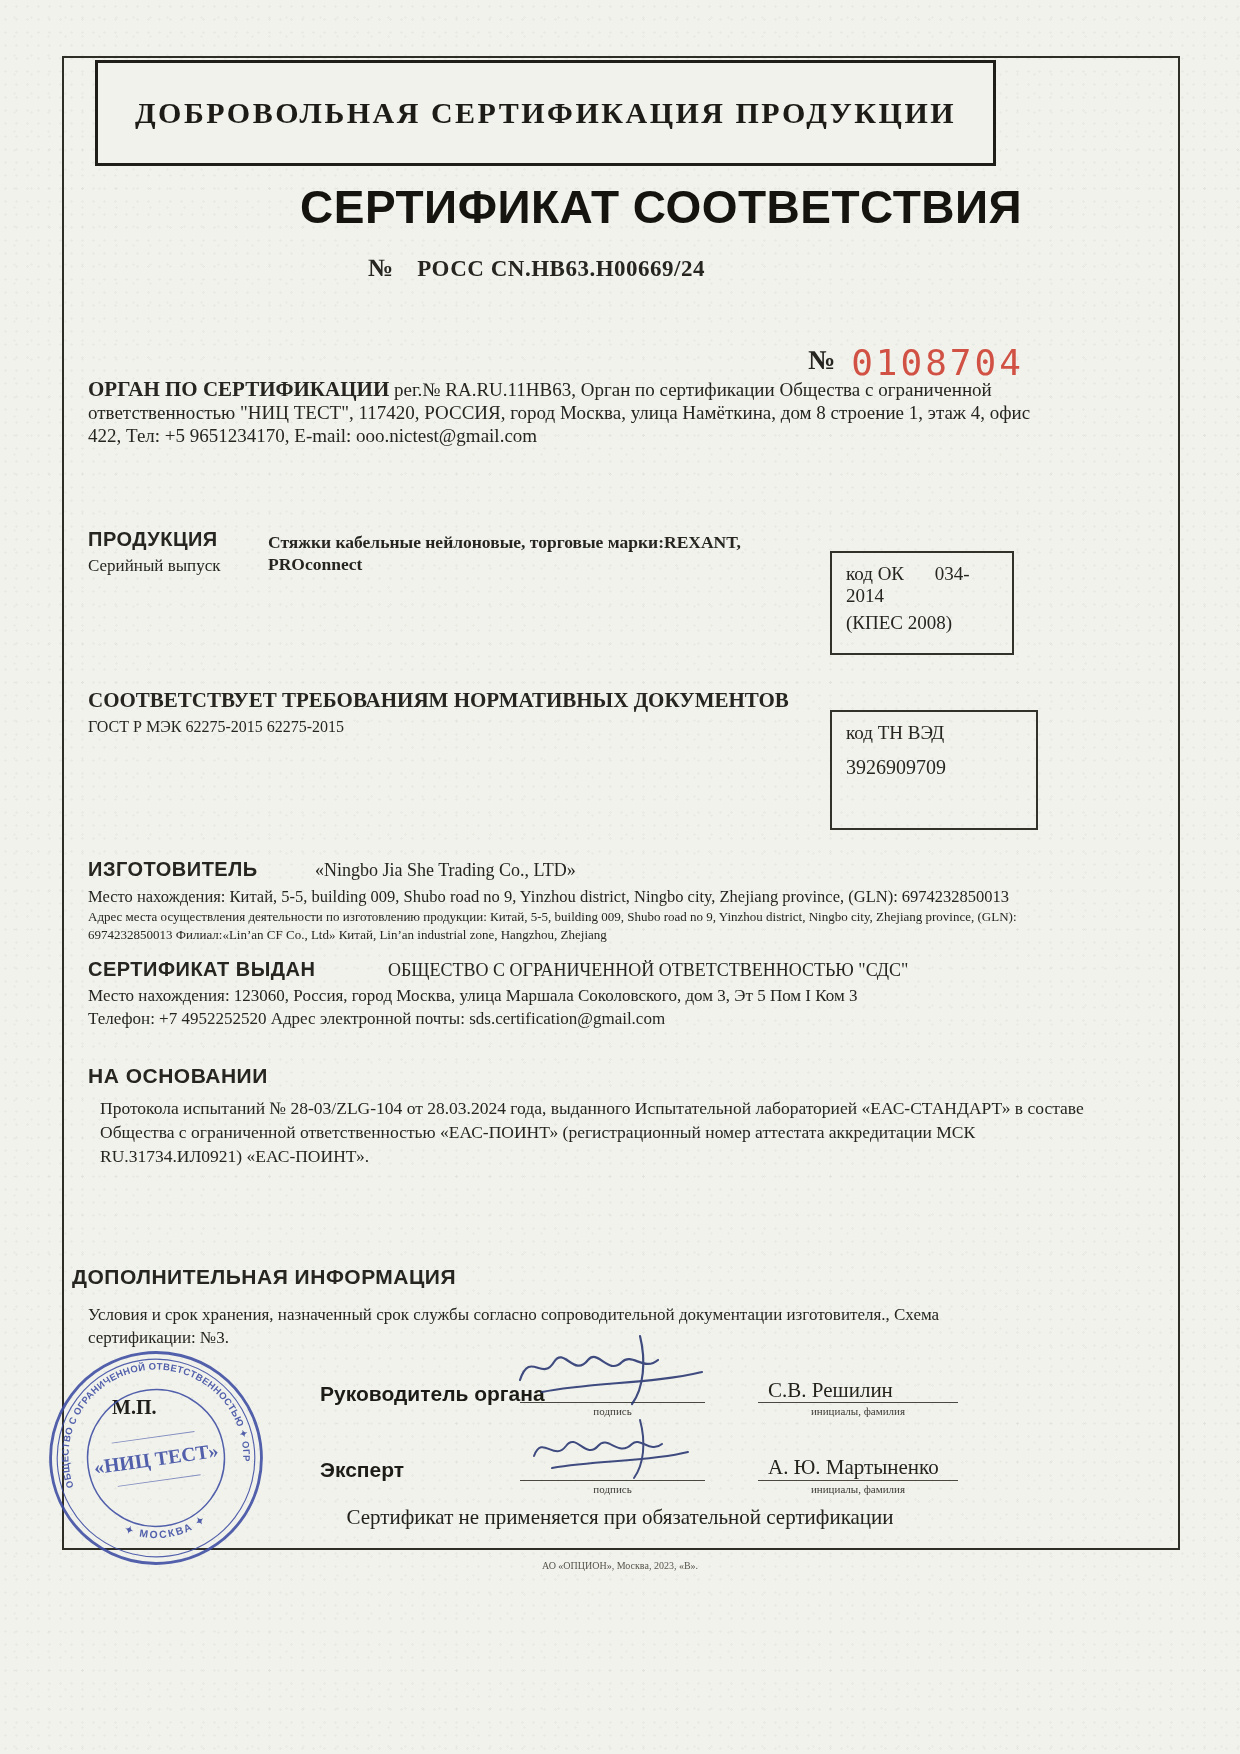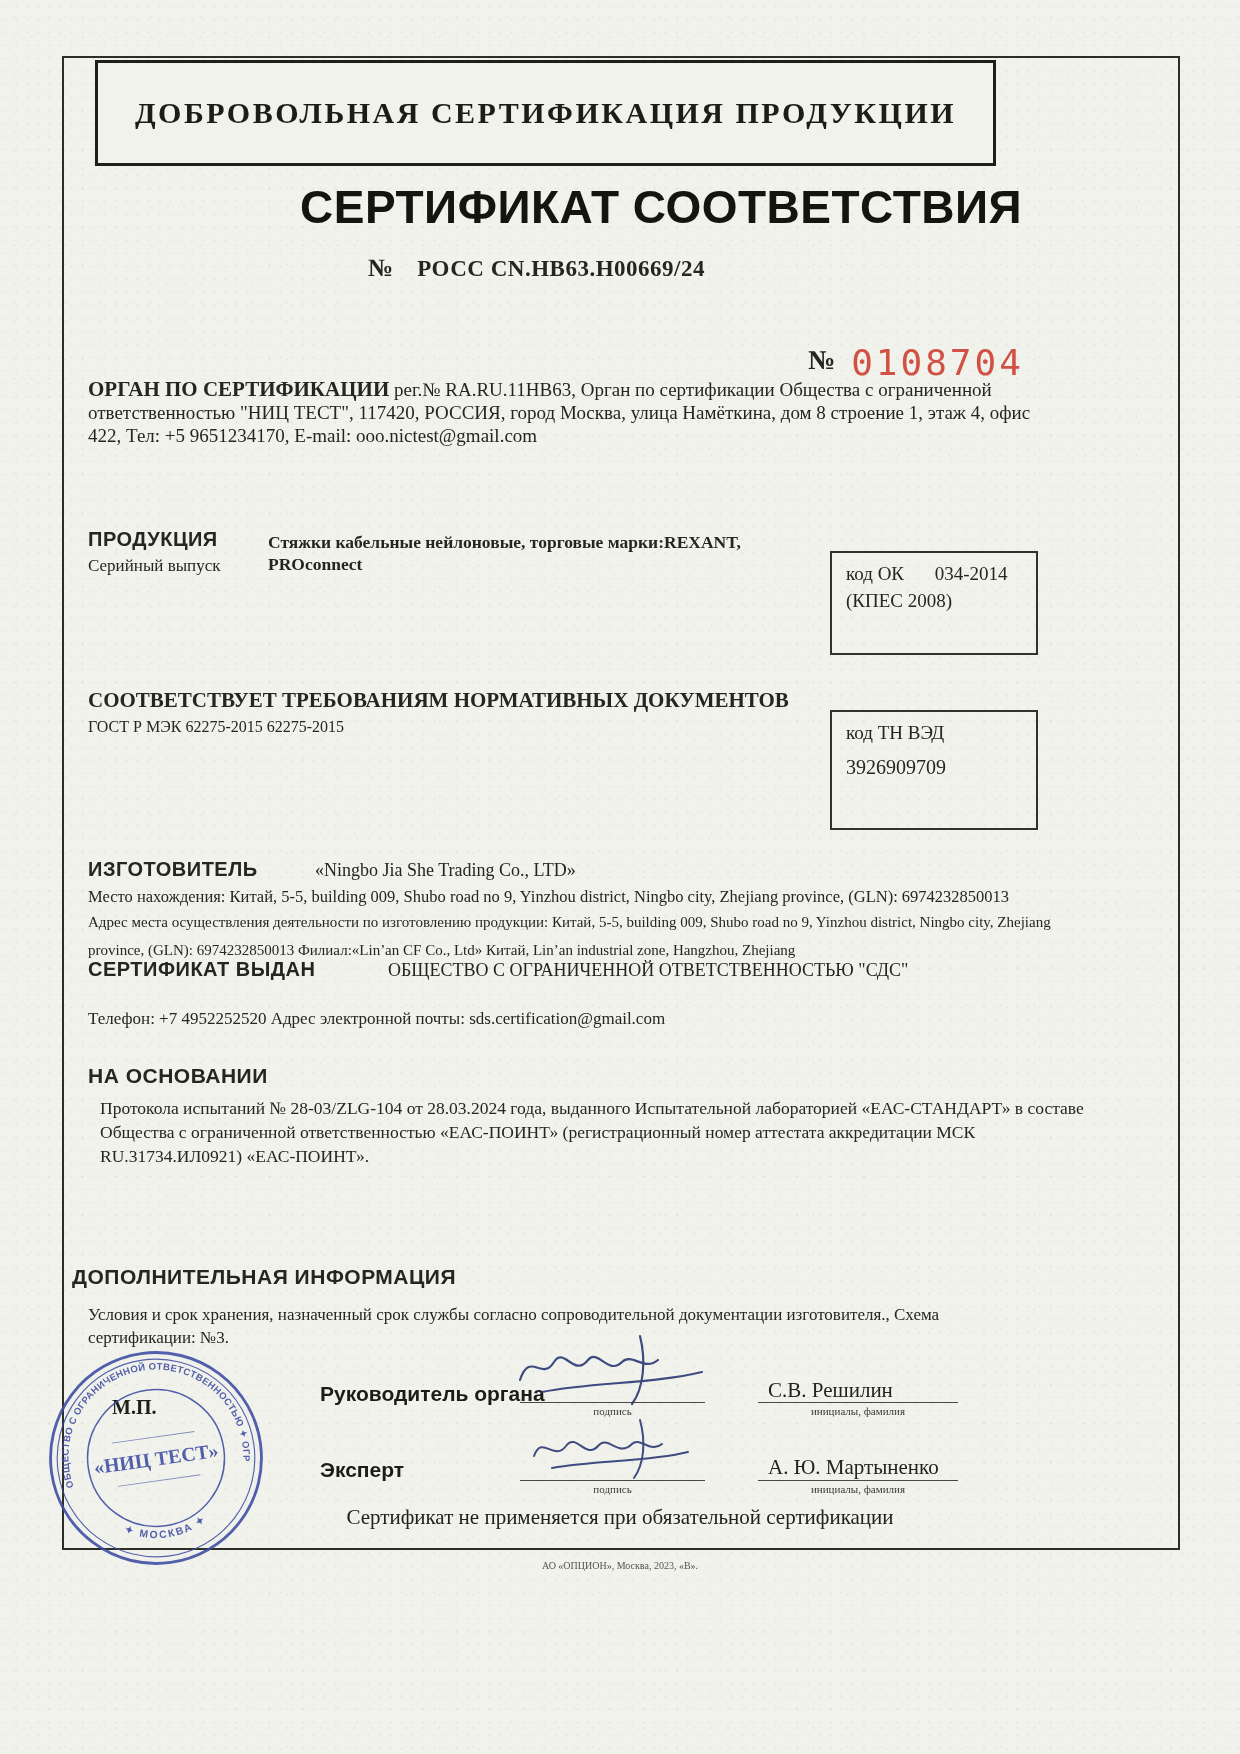--- a/index.html
+++ b/index.html
@@ -85,41 +85,42 @@
 
   <p class="abs bodytext" style="left:88px;top:378px;width:958px;margin:0;">
     <span class="serifb" style="font-size:21px;">ОРГАН ПО СЕРТИФИКАЦИИ</span>
     <span style="font-size:19px;">рег.№ RA.RU.11НВ63, Орган по сертификации Общества с ограниченной ответственностью "НИЦ ТЕСТ", 117420, РОССИЯ, город Москва, улица Намёткина, дом 8 строение 1, этаж 4, офис 422, Тел: +5 9651234170, E-mail: ooo.nictest@gmail.com</span>
   </p>
 
   <div class="abs sansb" style="left:88px;top:528px;font-size:20px;letter-spacing:0.5px;">ПРОДУКЦИЯ</div>
   <div class="abs" style="left:88px;top:556px;font-size:17px;">Серийный выпуск</div>
   <div class="abs" style="left:268px;top:531px;width:545px;font-size:17.5px;line-height:22px;font-weight:bold;">Стяжки кабельные нейлоновые, торговые марки:REXANT, PROconnect</div>
 
-  <div class="infobox" style="left:830px;top:551px;width:208px;height:104px;">
+  <div class="infobox" style="left:830px;top:551px;width:184px;height:104px;">
     <span>код ОК</span>
     <span style="margin-left:26px;">034-2014</span>
     <div style="margin-top:5px;">(КПЕС 2008)</div>
   </div>
 
   <div class="abs serifb" style="left:88px;top:688px;font-size:21px;font-family:Liberation Serif, serif;">СООТВЕТСТВУЕТ ТРЕБОВАНИЯМ НОРМАТИВНЫХ ДОКУМЕНТОВ</div>
   <div class="abs" style="left:88px;top:718px;font-size:16px;">ГОСТ Р МЭК 62275-2015 62275-2015</div>
 
   <div class="infobox" style="left:830px;top:710px;width:208px;height:120px;">
     <div>код ТН ВЭД</div>
     <div style="margin-top:12px;font-size:20px;">3926909709</div>
   </div>
 
   <div class="abs sansb" style="left:88px;top:858px;font-size:20px;letter-spacing:0.5px;">ИЗГОТОВИТЕЛЬ</div>
   <div class="abs" style="left:315px;top:860px;font-size:18px;">«Ningbo Jia She Trading Co., LTD»</div>
   <div class="abs" style="left:88px;top:886px;width:1005px;font-size:16.5px;line-height:22px;">Место нахождения: Китай, 5-5, building 009, Shubo road no 9, Yinzhou district, Ningbo city, Zhejiang province, (GLN): 6974232850013</div>
-  <div class="abs" style="left:88px;top:908px;width:1005px;font-size:15px;line-height:28px;">Адрес места осуществления деятельности по изготовлению продукции: Китай, 5-5, building 009, Shubo road no 9, Yinzhou district, Ningbo city, Zhejiang province, (GLN): 6974232850013 Филиал:«Lin’an CF Co., Ltd» Китай, Lin’an industrial zone, Hangzhou, Zhejiang</div>
+  <div class="abs" style="left:88px;top:908px;width:1005px;font-size:13px;line-height:18px;">Адрес места осуществления деятельности по изготовлению продукции: Китай, 5-5, building 009, Shubo road no 9, Yinzhou district, Ningbo city, Zhejiang province, (GLN): 6974232850013 Филиал:«Lin’an CF Co., Ltd» Китай, Lin’an industrial zone, Hangzhou, Zhejiang</div>
 
   <div class="abs sansb" style="left:88px;top:958px;font-size:20px;letter-spacing:0.5px;">СЕРТИФИКАТ ВЫДАН</div>
   <div class="abs" style="left:388px;top:960px;font-size:18px;">ОБЩЕСТВО С ОГРАНИЧЕННОЙ ОТВЕТСТВЕННОСТЬЮ "СДС"</div>
+  <div class="abs" style="left:88px;top:986px;width:1000px;font-size:17px;">Место нахождения: 123060, Россия, город Москва, улица Маршала Соколовского, дом 3, Эт 5 Пом I Ком 3</div>
   <div class="abs" style="left:88px;top:1009px;width:1000px;font-size:17px;">Телефон: +7 4952252520 Адрес электронной почты: sds.certification@gmail.com</div>
 
   <div class="abs sansb" style="left:88px;top:1064px;font-size:21px;letter-spacing:0.5px;">НА ОСНОВАНИИ</div>
   <div class="abs" style="left:100px;top:1096px;width:1010px;font-size:17.5px;line-height:24px;">Протокола испытаний № 28-03/ZLG-104 от 28.03.2024 года, выданного Испытательной лабораторией «ЕАС-СТАНДАРТ» в составе Общества с ограниченной ответственностью «ЕАС-ПОИНТ» (регистрационный номер аттестата аккредитации МСК RU.31734.ИЛ0921) «ЕАС-ПОИНТ».</div>
 
   <div class="abs sansb" style="left:72px;top:1265px;font-size:21px;letter-spacing:0.5px;">ДОПОЛНИТЕЛЬНАЯ ИНФОРМАЦИЯ</div>
   <div class="abs" style="left:88px;top:1303px;width:900px;font-size:17px;line-height:23px;">Условия и срок хранения, назначенный срок службы согласно сопроводительной документации изготовителя., Схема сертификации: №3.</div>
 
   <div class="abs serifb" style="left:112px;top:1396px;font-size:20px;color:#1f1e1a;">М.П.</div>
 

